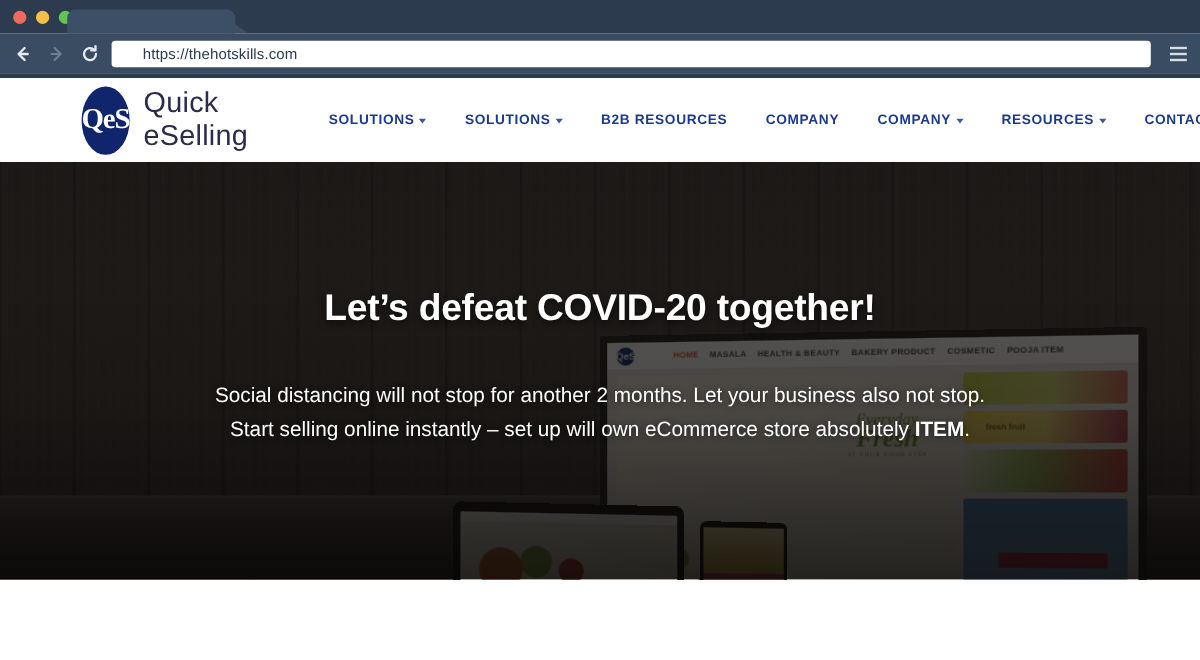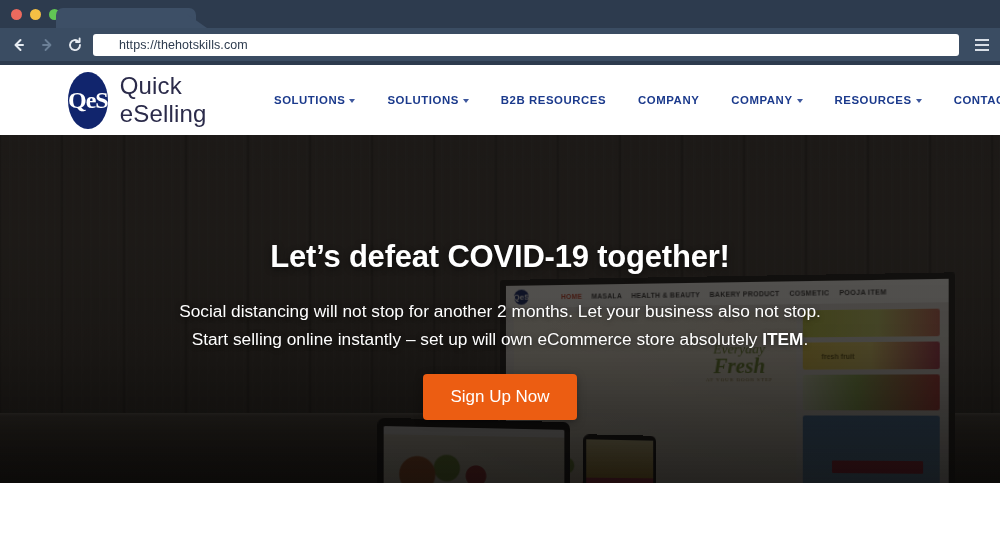--- a/index.html
+++ b/index.html
@@ -221,21 +221,21 @@
 
   .hero-content {
     position: relative; z-index: 3; text-align: center;
     padding-top: 104px; color: #fff;
   }
   .hero-title {
     font-size: 31px; font-weight: bold; letter-spacing: -.2px;
     text-shadow: 0 2px 6px rgba(0,0,0,.55);
   }
   .hero-sub {
-    margin-top: 22px; font-size: 17.3px; line-height: 1.62;
+    margin-top: 40px; font-size: 17.3px; line-height: 1.62;
     font-weight: 300; text-shadow: 0 1px 5px rgba(0,0,0,.6);
   }
   .hero-sub b { font-weight: bold; }
   .cta {
     display: inline-block; margin-top: 21px;
     background: #ec5d12; color: #fff; border: none;
     font-size: 17px; padding: 13px 27px; border-radius: 4px;
     cursor: pointer; font-family: inherit;
     box-shadow: 0 2px 8px rgba(0,0,0,.35);
   }
@@ -381,24 +381,23 @@
             <div class="ph-top"></div>
             <div class="ph-band"></div>
 
           </div>
         </div>
       </div>
 
       <div class="hero-overlay"></div>
 
       <div class="hero-content">
-        <h1 class="hero-title">Let’s defeat COVID-19 together!</h1>
+        <h1 class="hero-title">Let’s defeat COVID-20 together!</h1>
         <p class="hero-sub">
           <span>Social distancing will not stop for another 2 months. Let your business also not stop.</span><br>
           <span>Start selling online instantly – set up will own eCommerce store absolutely </span><b>ITEM</b><span>.</span>
         </p>
-        <button class="cta">Sign Up Now</button>
       </div>
     </section>
 
     <div class="footer-strip"></div>
   </div>
 </div>
 
 </body></html>

